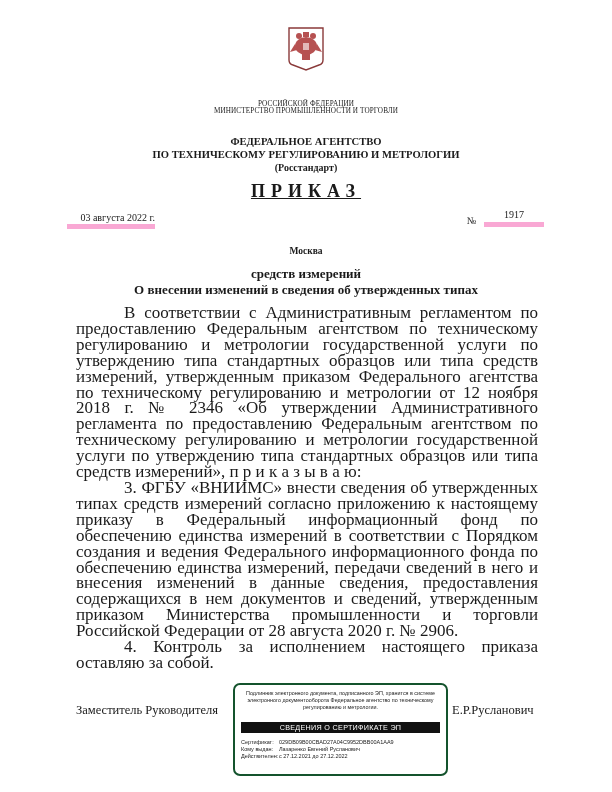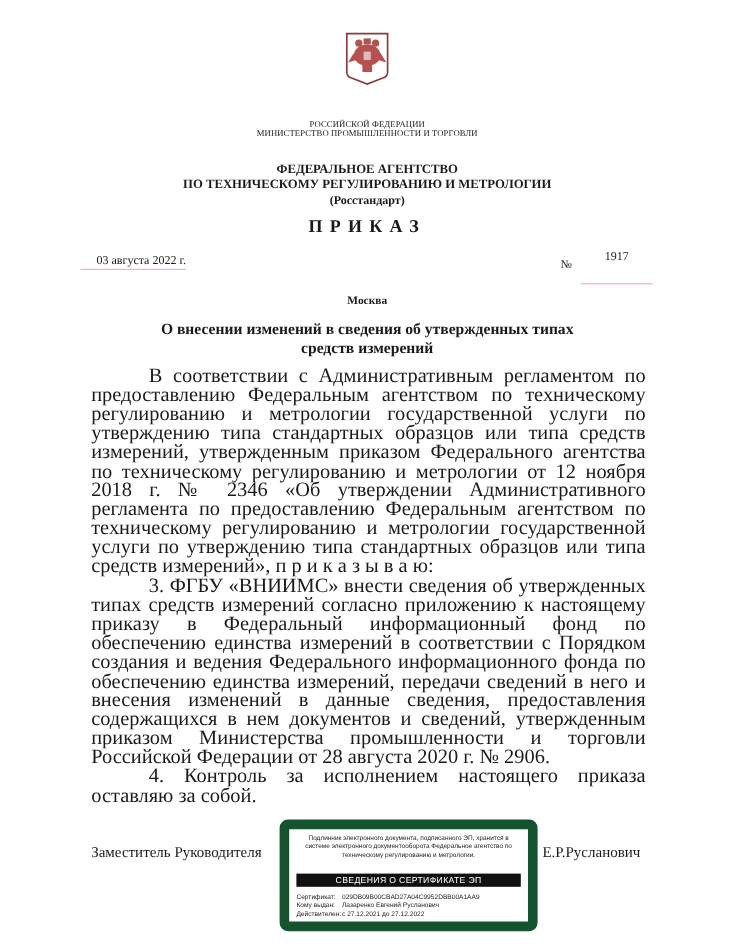--- a/index.html
+++ b/index.html
@@ -3,28 +3,28 @@
 <meta charset="utf-8">
 <style>
   html, body { margin: 0; padding: 0; background: #ffffff; }
   body { width: 612px; height: 792px; position: relative; overflow: hidden;
          font-family: "Liberation Serif", "DejaVu Serif", serif; color: #1a1a1a; }
   .abs { position: absolute; }
   .center { left: 0; width: 612px; text-align: center; }
   #emblem { left: 287px; top: 26px; width: 38px; height: 46px; }
   .ministry { font-size: 7.2px; font-weight: normal; letter-spacing: 0.1px; line-height: 9px; }
   .agency { font-size: 10.6px; font-weight: bold; line-height: 13px; }
-  .prikaz { font-size: 15px; font-weight: bold; letter-spacing: 6px; }
+  .prikaz { font-size: 18px; font-weight: bold; letter-spacing: 6px; text-decoration: underline; }
   .dateline { font-size: 10px; }
-  .uline { border-bottom: 1px solid #f9a8d4; }
+  .uline { border-bottom: 5px solid #f9a8d4; }
   .body-text { font-size: 17px; line-height: 15.9px; text-align: justify; }
   .body-text p { margin: 0; }
   .indent { text-indent: 48px; }
   .sig { font-size: 12.5px; }
-  #stamp { left: 233px; top: 683px; width: 215px; height: 93px; border: 8px solid #14532d;
+  #stamp { left: 233px; top: 683px; width: 215px; height: 93px; border: 2px solid #14532d;
            border-radius: 7px; box-sizing: border-box; background: #fff;
            font-family: "Liberation Sans", "DejaVu Sans", sans-serif; }
   #stamp .stamp-note { position: absolute; left: 6px; right: 6px; top: 5px; text-align: center;
            font-size: 5.4px; line-height: 7px; color: #222; }
   #stamp .stamp-bar { position: absolute; left: 6px; right: 6px; top: 37px; height: 11px; background: #111;
            color: #fff; font-size: 7.2px; text-align: center; line-height: 11px; letter-spacing: 0.3px; }
   #stamp .stamp-details { position: absolute; left: 6px; right: 6px; top: 54px; font-size: 5.5px;
            line-height: 7.2px; color: #222; }
   #stamp .stamp-details .k { display: inline-block; width: 38px; }
 </style>
@@ -51,27 +51,27 @@
 <div class="abs center ministry" style="top:100px;">РОССИЙСКОЙ ФЕДЕРАЦИИ</div>
 
 <div class="abs center agency" style="top:135px;">ФЕДЕРАЛЬНОЕ АГЕНТСТВО</div>
 <div class="abs center agency" style="top:148px;">ПО ТЕХНИЧЕСКОМУ РЕГУЛИРОВАНИЮ И МЕТРОЛОГИИ</div>
 <div class="abs center agency" style="top:161px; font-size:10px;">(Росстандарт)</div>
 
 <div class="abs center prikaz" style="top:181px;">ПРИКАЗ</div>
 
 <div class="abs dateline uline" style="left:67px; top:212px; width:88px; text-align:right; padding-bottom:1px;">03 августа 2022 г.</div>
 <div class="abs dateline" style="left:467px; top:215px;">№</div>
-<div class="abs dateline uline" style="left:484px; top:209px; width:60px; text-align:center; padding-bottom:16px;">1917</div>
+<div class="abs dateline uline" style="left:484px; top:209px; width:60px; text-align:center; padding-bottom:2px;">1917</div>
 
 <div class="abs center" style="top:246px; font-size:9.5px; font-weight:bold;">Москва</div>
 
 <div class="abs center" style="top:266px; font-size:13px; font-weight:bold; line-height:16px;">
+  <div>средств измерений</div>
   <div>О внесении изменений в сведения об утвержденных типах</div>
-  <div>средств измерений</div>
 </div>
 
 <div class="abs body-text" style="left:76px; top:305px; width:462px;">
   <p class="indent">В соответствии с Административным регламентом по предоставлению Федеральным агентством по техническому регулированию и метрологии государственной услуги по утверждению типа стандартных образцов или типа средств измерений, утвержденным приказом Федерального агентства по техническому регулированию и метрологии от 12 ноября 2018 г. № 2346 «Об утверждении Административного регламента по предоставлению Федеральным агентством по техническому регулированию и метрологии государственной услуги по утверждению типа стандартных образцов или типа средств измерений», п р и к а з ы в а ю:</p>
   <p class="indent">3. ФГБУ «ВНИИМС» внести сведения об утвержденных типах средств измерений согласно приложению к настоящему приказу в Федеральный информационный фонд по обеспечению единства измерений в соответствии с Порядком создания и ведения Федерального информационного фонда по обеспечению единства измерений, передачи сведений в него и внесения изменений в данные сведения, предоставления содержащихся в нем документов и сведений, утвержденным приказом Министерства промышленности и торговли Российской Федерации от 28 августа 2020 г. № 2906.</p>
   <p class="indent">4. Контроль за исполнением настоящего приказа оставляю за собой.</p>
 </div>
 
 <div class="abs sig" style="left:76px; top:703px;">Заместитель Руководителя</div>
 <div class="abs sig" style="left:452px; top:703px;">Е.Р.Русланович</div>

